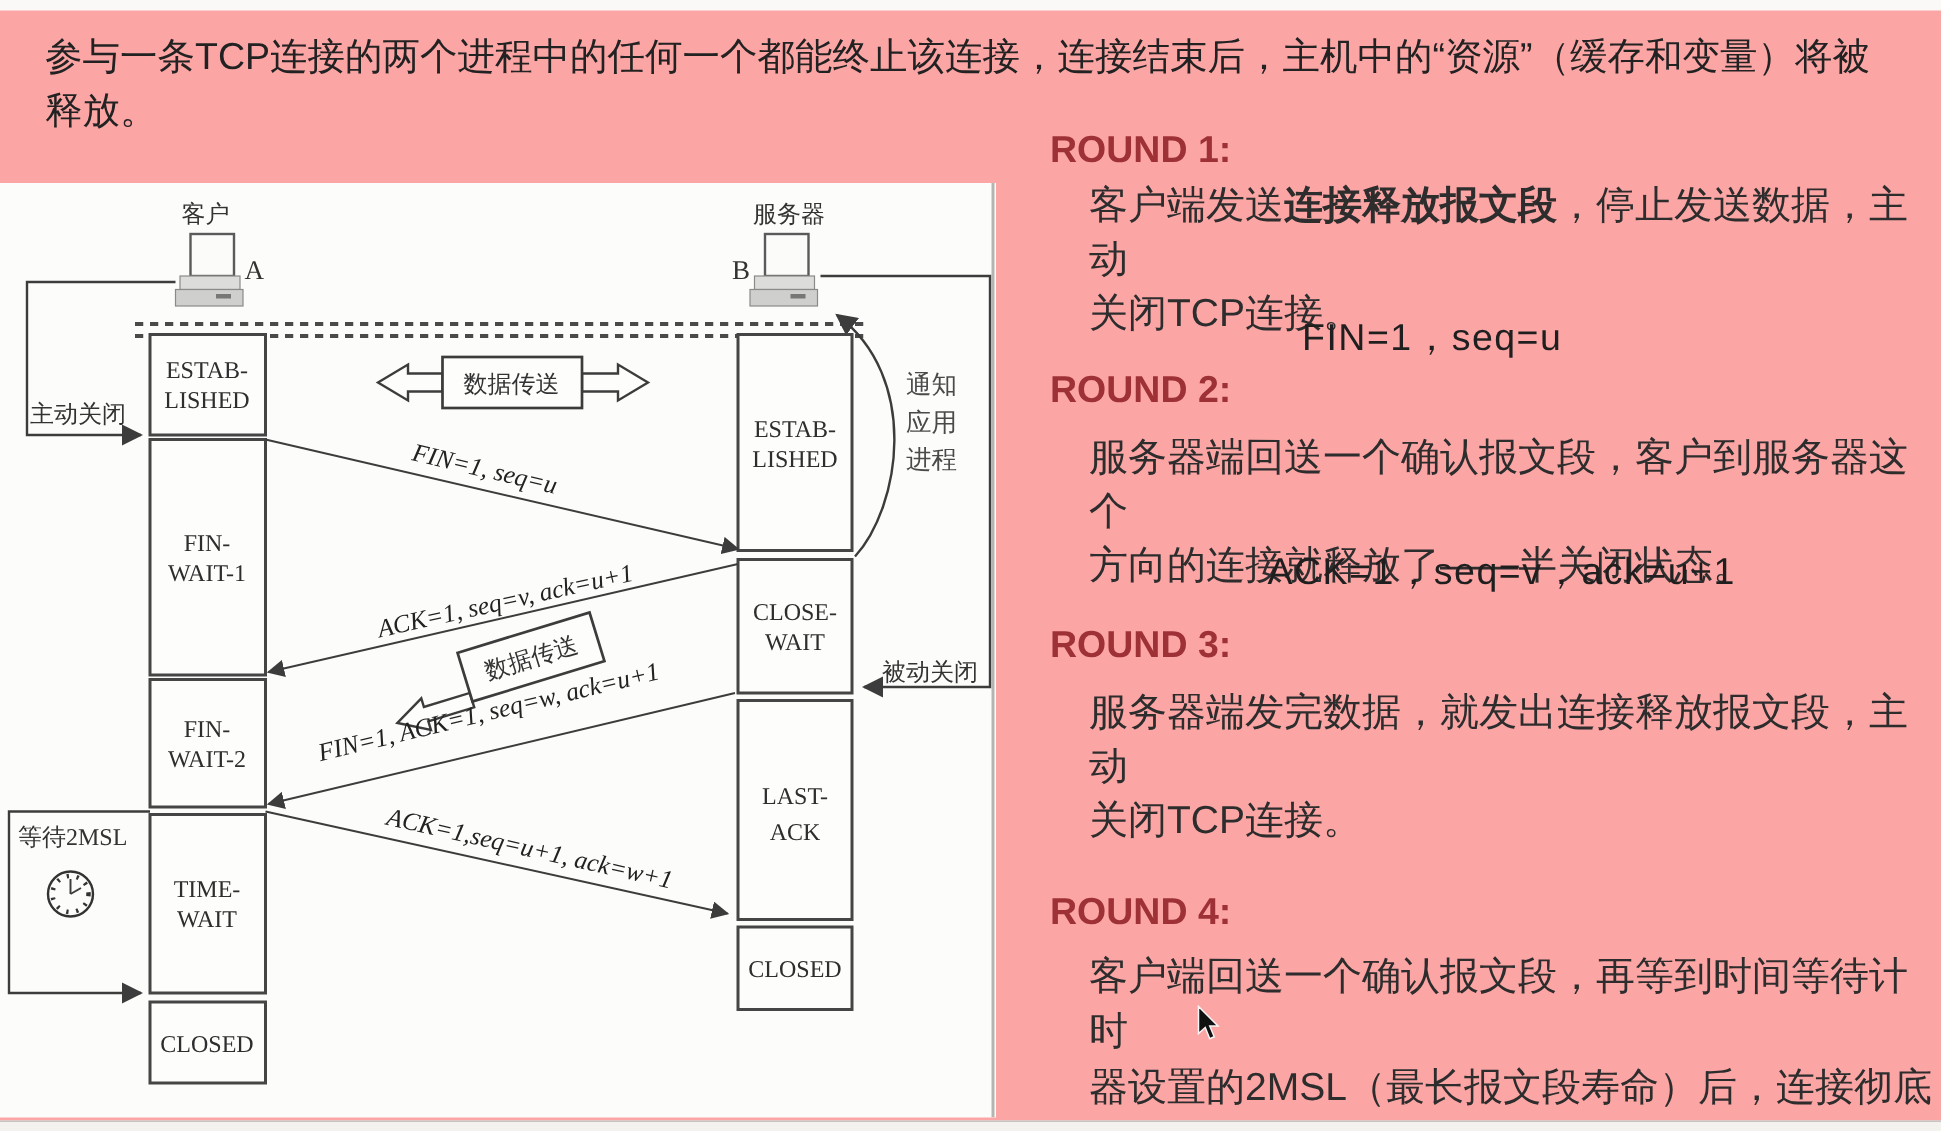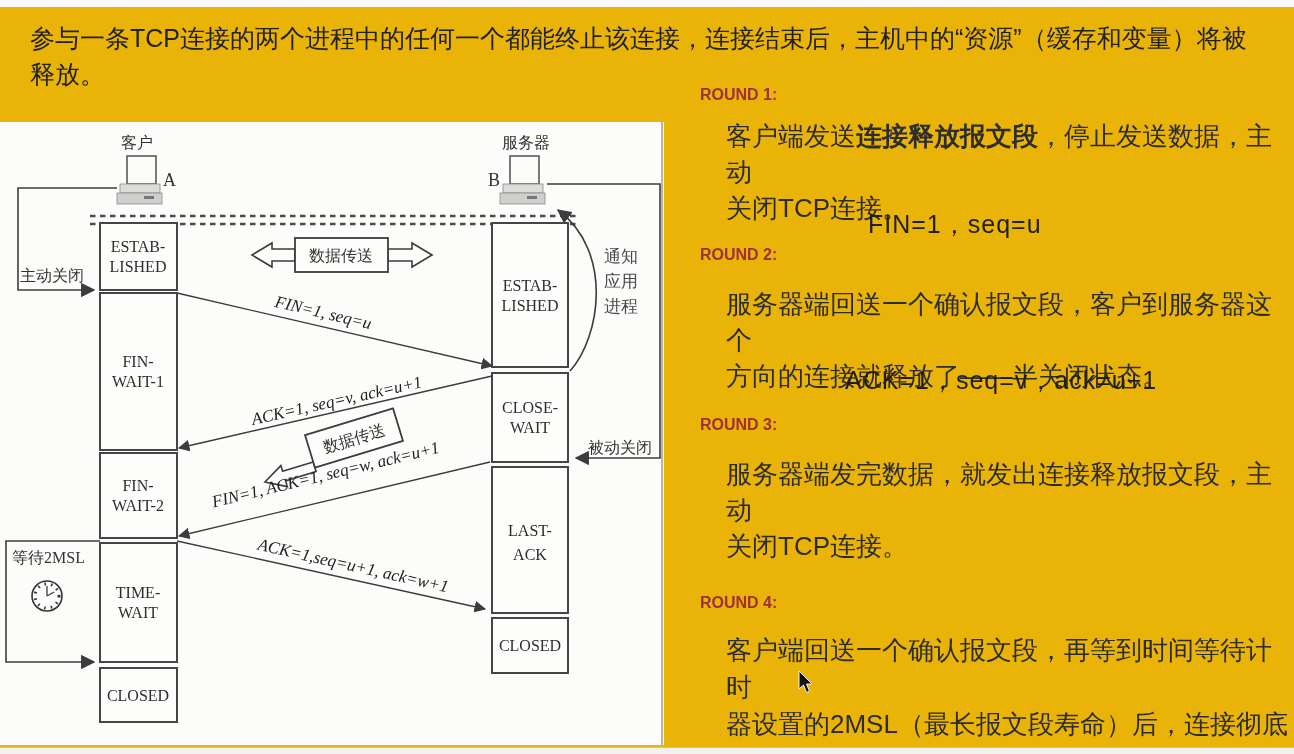--- a/index.html
+++ b/index.html
@@ -1,26 +1,26 @@
 <!DOCTYPE html>
 <html><head>
 <meta charset="utf-8">
 <style>
   html,body{margin:0;padding:0;background:#e9e8e6;}
-  .page{position:relative;width:1294px;height:754px;background:#eab308;overflow:hidden;
+  .page{position:relative;width:1294px;height:754px;background:#fca5a5;overflow:hidden;
         font-family:"Liberation Sans",sans-serif;color:#2d2d2d;}
   .top-strip{position:absolute;left:0;top:0;width:1294px;height:7px;background:#faf9f7;}
   .bottom-strip{position:absolute;left:0;top:747px;width:1294px;height:7px;background:#f3f2ef;border-top:1px solid #c6c5c2;}
 
   .intro{position:absolute;left:30px;top:20px;width:1250px;font-size:25px;line-height:36px;color:#222;}
 
   .diagram{position:absolute;left:0;top:122px;width:664px;height:623px;background:#fcfcfb;}
   .diagram svg{display:block;}
 
-  .round-label{position:absolute;left:700px;font-size:16px;font-weight:bold;color:#9e3136;letter-spacing:0px;}
+  .round-label{position:absolute;left:700px;font-size:25px;font-weight:bold;color:#9e3136;letter-spacing:0px;}
   .para{position:absolute;left:726px;width:570px;font-size:26px;line-height:36px;color:#2d2d2d;}
   .para.p4{line-height:37px;}
   .para b{font-weight:bold;}
   .formula{position:absolute;font-size:25px;font-weight:500;color:#1f1f1f;letter-spacing:1px;text-align:center;}
 
   
   .ln{fill:none;stroke:#3c3c3c;stroke-width:1.6px;}
   .dash{stroke:#4a4a4a;stroke-width:2.6px;stroke-dasharray:5.5 4.5;}
   .box{fill:#fdfdfc;stroke:#454545;stroke-width:2px;}
   .dbox{fill:#fdfdfc;stroke:#3c3c3c;stroke-width:1.8px;}

